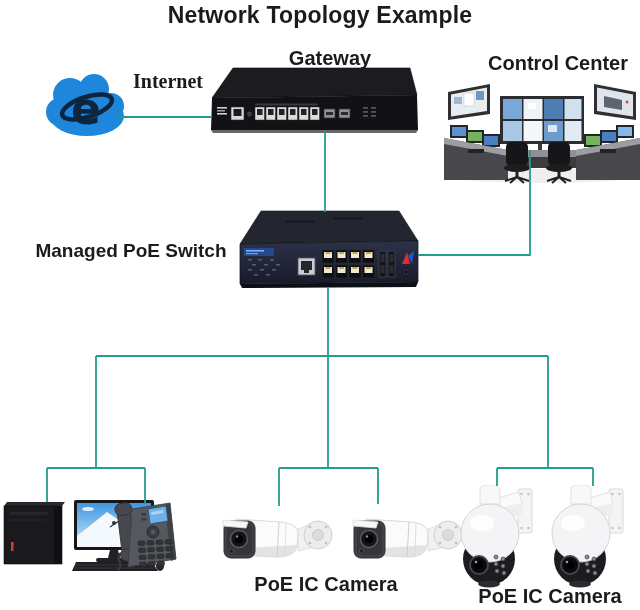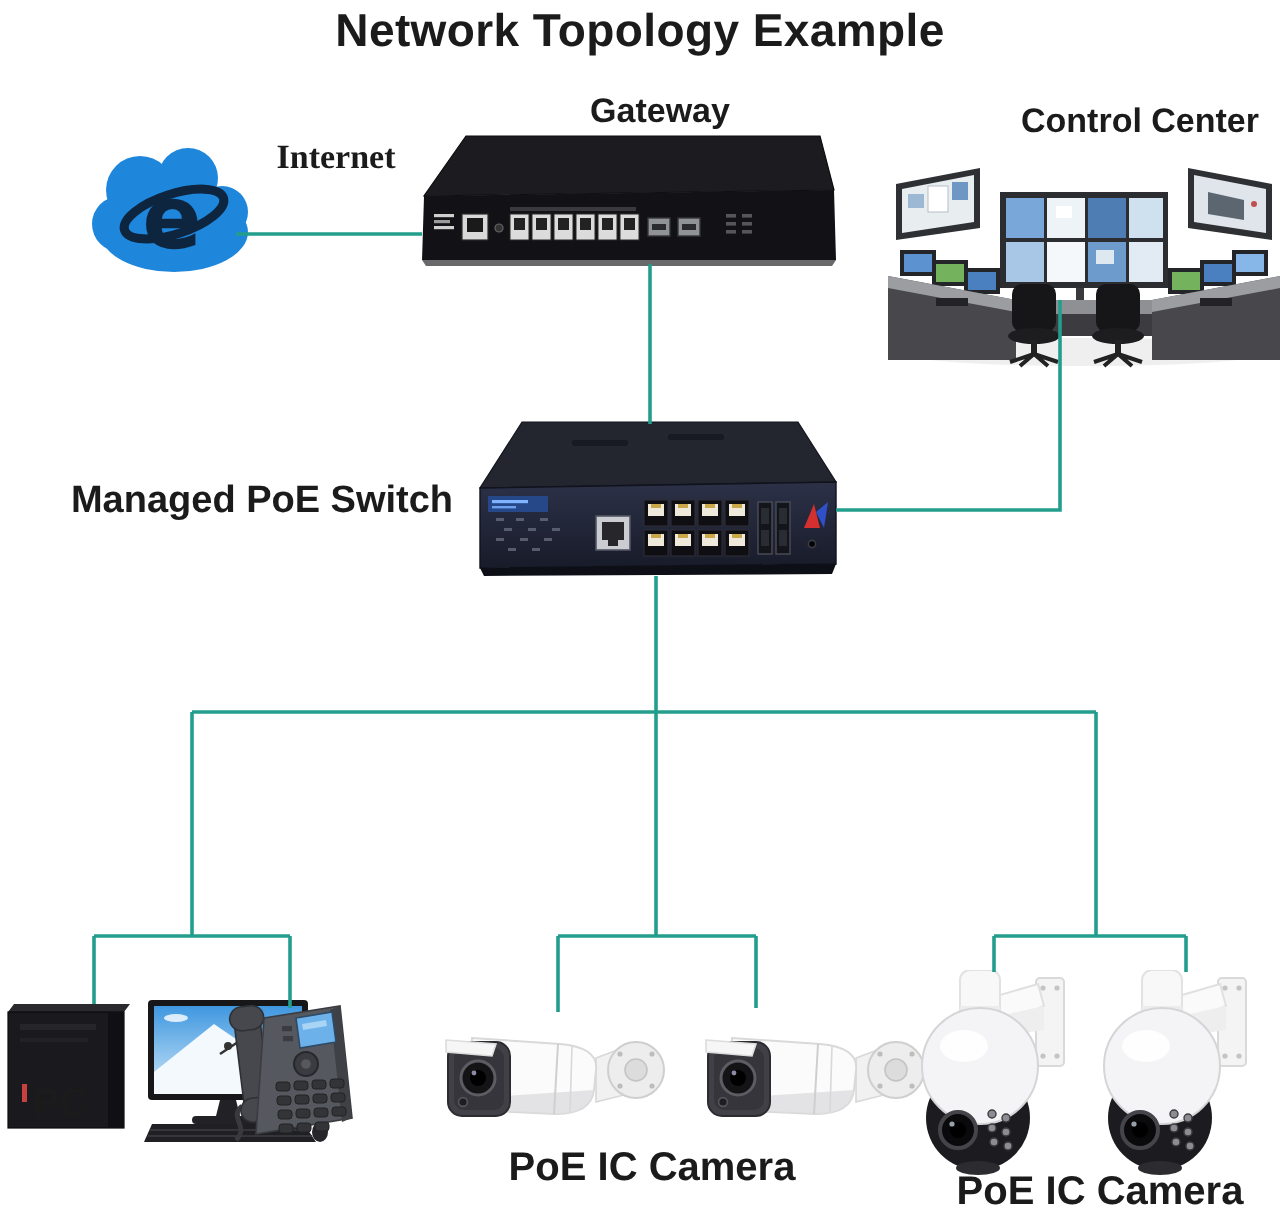--- a/index.html
+++ b/index.html
@@ -5,24 +5,24 @@
   html,body{margin:0;padding:0;background:#ffffff;}
   #canvas{
     position:relative;width:640px;height:610px;background:#ffffff;overflow:hidden;
     font-family:"Liberation Sans",sans-serif;
   }
   .lbl{
     position:absolute;transform:translateX(-50%);font-weight:bold;color:#1b1b1b;
     white-space:nowrap;line-height:1.1;
   }
   .lbl-title{left:320px;top:3px;font-size:23px;letter-spacing:.2px;}
-  .lbl-md{font-size:17px;}
+  .lbl-md{font-size:20px;}
   .lbl-internet{left:168px;top:70px;font-family:Liberation Serif, serif;}
   .lbl-gateway{left:330px;top:47px;}
-  .lbl-cc{left:558px;top:52px;margin-left:12px;}
+  .lbl-cc{left:558px;top:52px;}
   .lbl-switch{left:131px;top:241px;font-size:19px;}
   .lbl-lg{font-size:20px;}
   .lbl-pc{left:30px;top:541px;}
   .lbl-phone{left:143px;top:573px;}
   .lbl-bullet{left:326px;top:573px;}
   .lbl-ptz{left:550px;top:585px;}
   svg.dev{position:absolute;display:block;}
   .dev-cloud{left:42px;top:68px;}
   .dev-gateway{left:203px;top:66px;}
   .dev-cc{left:444px;top:76px;}

